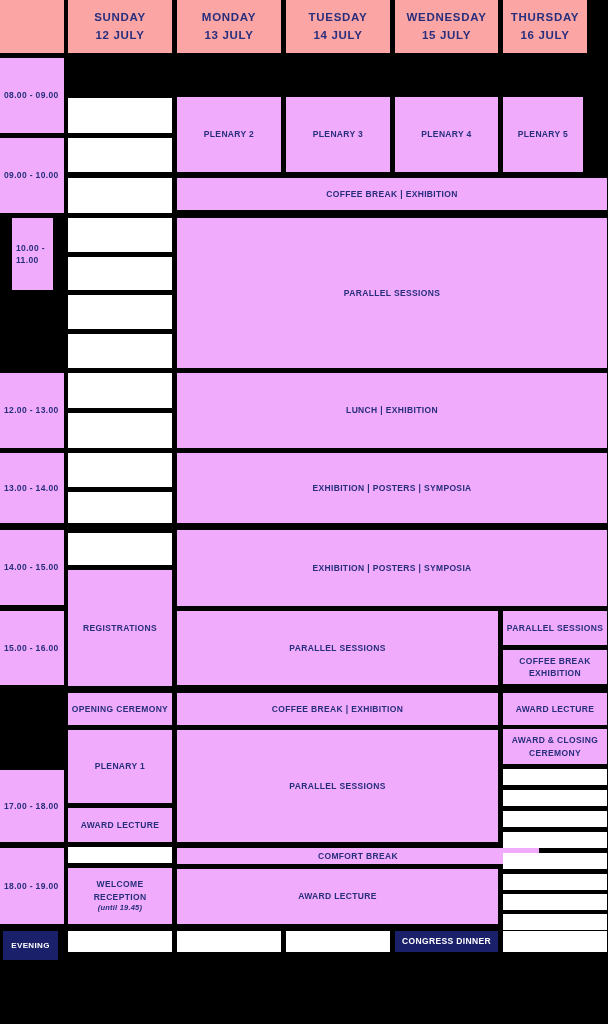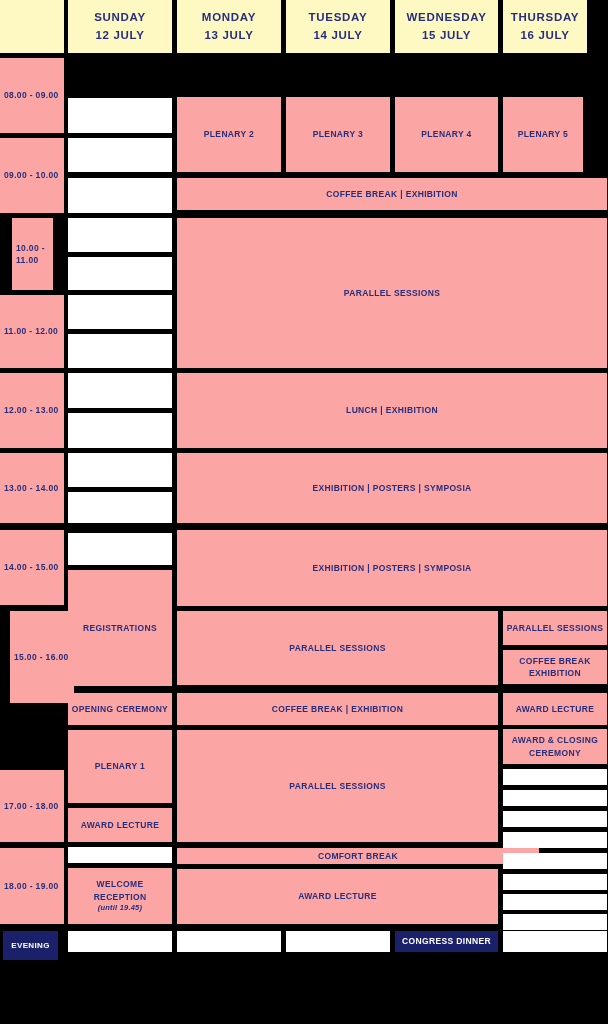--- a/index.html
+++ b/index.html
@@ -7,22 +7,22 @@
     position:relative;width:608px;height:1024px;background:#000;
     font-family:"Liberation Sans",sans-serif;overflow:hidden;
   }
   .c{
     position:absolute;box-sizing:border-box;
     display:flex;flex-direction:column;align-items:center;justify-content:center;
     text-align:center;font-weight:bold;color:#272e7c;
     font-size:8.5px;letter-spacing:.35px;line-height:1.45;
     padding:1px 3px;
   }
-  .t{background:#fef9c3;}
-  .g{background:#fca5a5;}
+  .t{background:#fca5a5;}
+  .g{background:#f0abfc;}
   .w{background:#ffffff;}
   .n{background:#1a2069;color:#ffffff;}
   .hdr{font-size:11.5px;letter-spacing:.7px;line-height:1.5;}
   .time{align-items:flex-start;text-align:left;padding-left:4px;}
   .note{font-style:italic;font-size:7.5px;letter-spacing:.2px;font-weight:bold;}
 </style>
 </head>
 <body>
 
 <div id="canvas">
@@ -45,25 +45,24 @@
     <span>15 JULY</span>
   </div>
   <div class="c t hdr" style="left:503px;top:0;width:84px;height:53px">
     <span>THURSDAY</span>
     <span>16 JULY</span>
   </div>
 
   <div class="c g time" style="left:0;top:58px;width:64px;height:75px">08.00 - 09.00</div>
   <div class="c g time" style="left:0;top:138px;width:64px;height:75px">09.00 - 10.00</div>
   <div class="c g time" style="left:12px;top:218px;width:41px;height:72px">10.00 - 11.00</div>
-  <div class="c g time" style="left:0;top:295px;width:64px;height:73px">11.00 - 12.00</div>
   <div class="c g time" style="left:0;top:373px;width:64px;height:75px">12.00 - 13.00</div>
   <div class="c g time" style="left:0;top:453px;width:64px;height:70px">13.00 - 14.00</div>
   <div class="c g time" style="left:0;top:530px;width:64px;height:75px">14.00 - 15.00</div>
-  <div class="c g time" style="left:10px;top:611px;width:64px;height:92px">15.00 - 16.00</div>
+  <div class="c g time" style="left:0;top:611px;width:64px;height:74px">15.00 - 16.00</div>
   <div class="c g time" style="left:0;top:770px;width:64px;height:72px">17.00 - 18.00</div>
   <div class="c g time" style="left:0;top:848px;width:64px;height:76px">18.00 - 19.00</div>
   <div class="c n" style="left:3px;top:931px;width:55px;height:29px;font-size:8px">EVENING</div>
 
   <div class="c w" style="left:68px;top:98px;width:104px;height:35px"></div>
   <div class="c w" style="left:68px;top:138px;width:104px;height:34px"></div>
   <div class="c w" style="left:68px;top:178px;width:104px;height:35px"></div>
   <div class="c w" style="left:68px;top:218px;width:104px;height:34px"></div>
   <div class="c w" style="left:68px;top:257px;width:104px;height:33px"></div>
   <div class="c w" style="left:68px;top:295px;width:104px;height:34px"></div>

